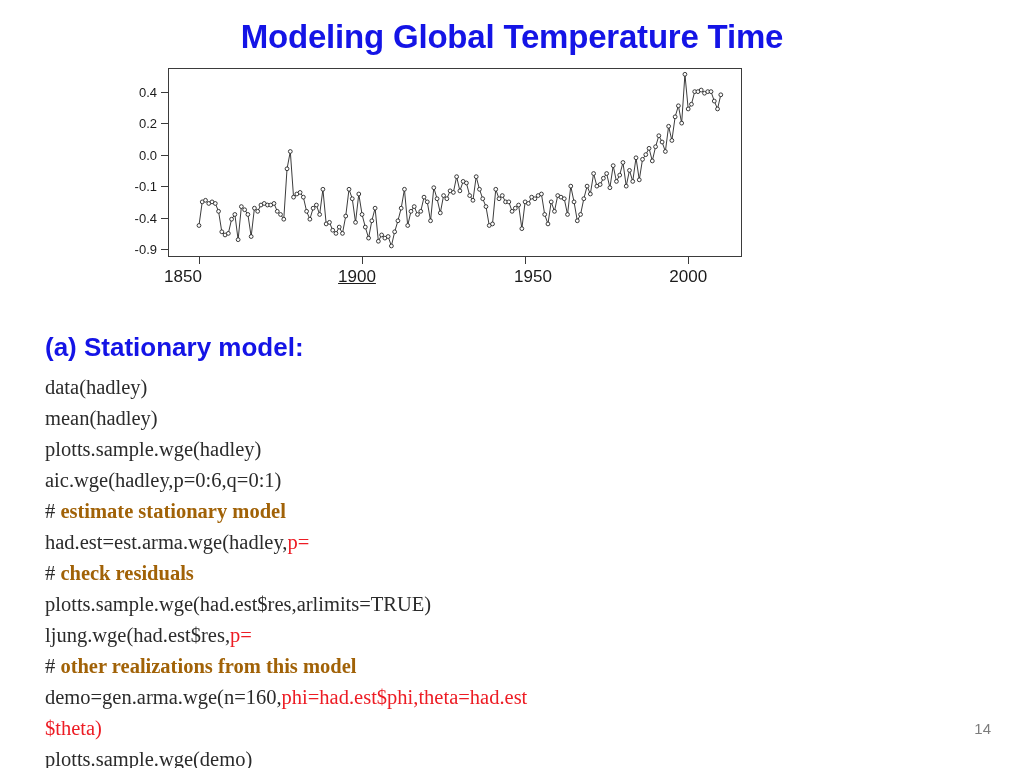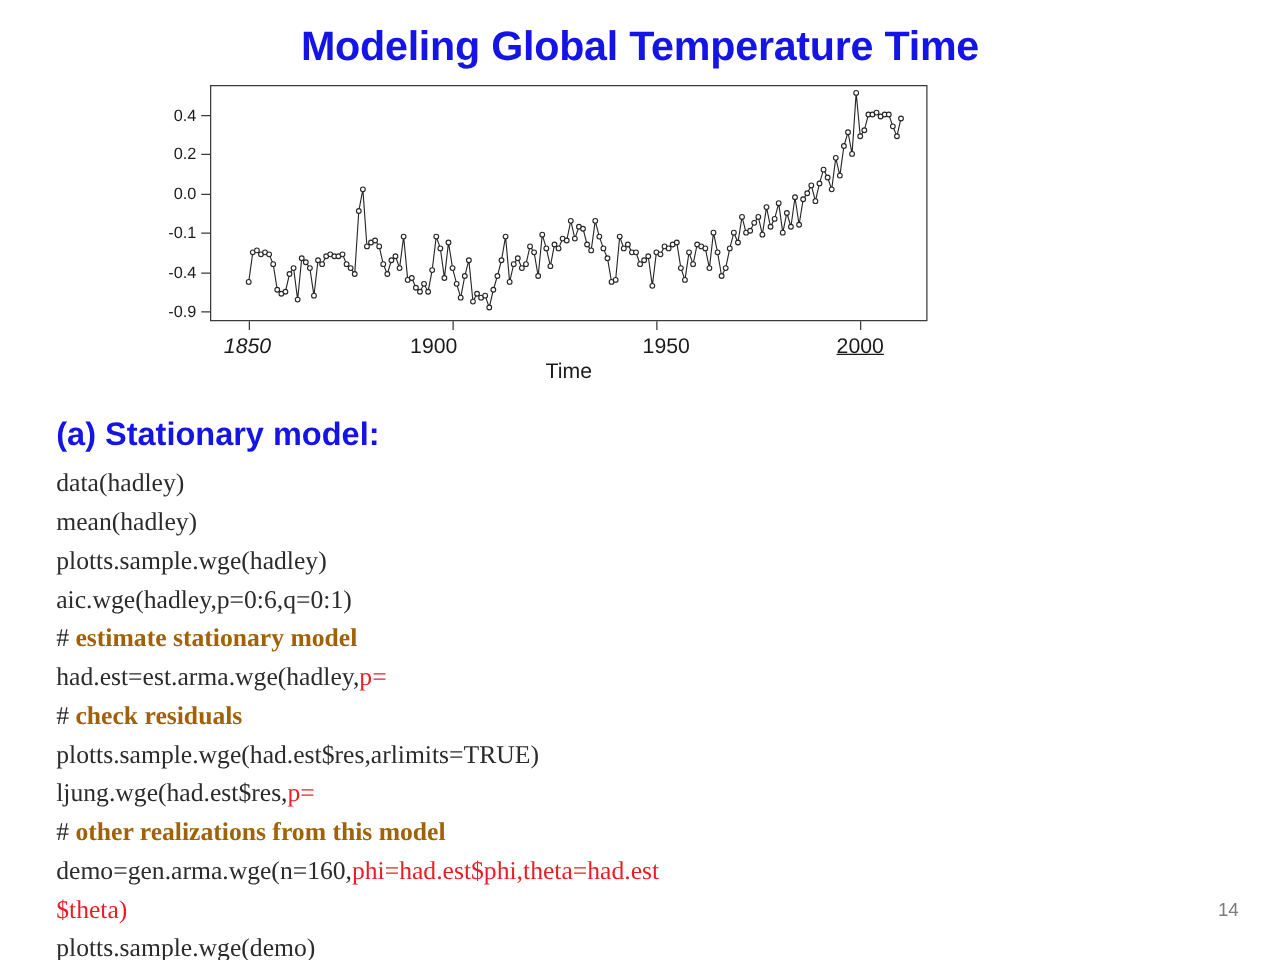--- a/index.html
+++ b/index.html
@@ -324,28 +324,27 @@
       <div class="y-tick-mark" style="top: 92.625px; left: 101px;"></div>
       <div class="y-tick-label" style="top: 124.125px; right: 603px;">-0.1</div>
       <div class="y-tick-mark" style="top: 124.125px; left: 101px;"></div>
       <div class="y-tick-label" style="top: 155.625px; right: 603px;">-0.4</div>
       <div class="y-tick-mark" style="top: 155.625px; left: 101px;"></div>
       <div class="y-tick-label" style="top: 187.125px; right: 603px;">-0.9</div>
       <div class="y-tick-mark" style="top: 187.125px; left: 101px;"></div>
     </div>
   <div id="x-axis">
       <div class="x-tick-mark" style="left: 138.983px; top: 195px;"></div>
-      <div class="x-tick-label" style="left: 93px; top: 205px; font-style: italic;">1850</div>
+      <div class="x-tick-label" style="left: 78px; top: 205px;">1850</div>
       <div class="x-tick-mark" style="left: 302.051px; top: 195px;"></div>
-      <div class="x-tick-label" style="left: 242px; top: 205px;">1900</div>
+      <div class="x-tick-label" style="left: 252px; top: 205px; text-decoration: underline;">1900</div>
       <div class="x-tick-mark" style="left: 465.119px; top: 195px;"></div>
       <div class="x-tick-label" style="left: 428px; top: 205px;">1950</div>
       <div class="x-tick-mark" style="left: 628.188px; top: 195px;"></div>
-      <div class="x-tick-label" style="left: 583.188px; top: 205px; text-decoration: underline;">2000</div>
+      <div class="x-tick-label" style="left: 583.188px; top: 205px;">2000</div>
     </div>
-  <div id="chart-xlabel">Time</div>
 </div>
 
 <div id="section-heading">(a) Stationary model:</div>
 
 <div id="code-block"><div class="code-line"><span class="tok-plain">data(hadley)</span></div><div class="code-line"><span class="tok-plain">mean(hadley)</span></div><div class="code-line"><span class="tok-plain">plotts.sample.wge(hadley)</span></div><div class="code-line"><span class="tok-plain">aic.wge(hadley,p=0:6,q=0:1)</span></div><div class="code-line"><span class="tok-hash"># </span><span class="tok-comment">estimate stationary model</span></div><div class="code-line"><span class="tok-plain">had.est=est.arma.wge(hadley,</span><span class="tok-red">p=</span></div><div class="code-line"><span class="tok-hash"># </span><span class="tok-comment">check residuals</span></div><div class="code-line"><span class="tok-plain">plotts.sample.wge(had.est$res,arlimits=TRUE)</span></div><div class="code-line"><span class="tok-plain">ljung.wge(had.est$res,</span><span class="tok-red">p=</span></div><div class="code-line"><span class="tok-hash"># </span><span class="tok-comment">other realizations from this model</span></div><div class="code-line"><span class="tok-plain">demo=gen.arma.wge(n=160,</span><span class="tok-red">phi=had.est$phi,theta=had.est</span></div><div class="code-line"><span class="tok-red">$theta)</span></div><div class="code-line"><span class="tok-plain">plotts.sample.wge(demo)</span></div></div>
 
 <div id="page-number">14</div>
 
 </body></html>

